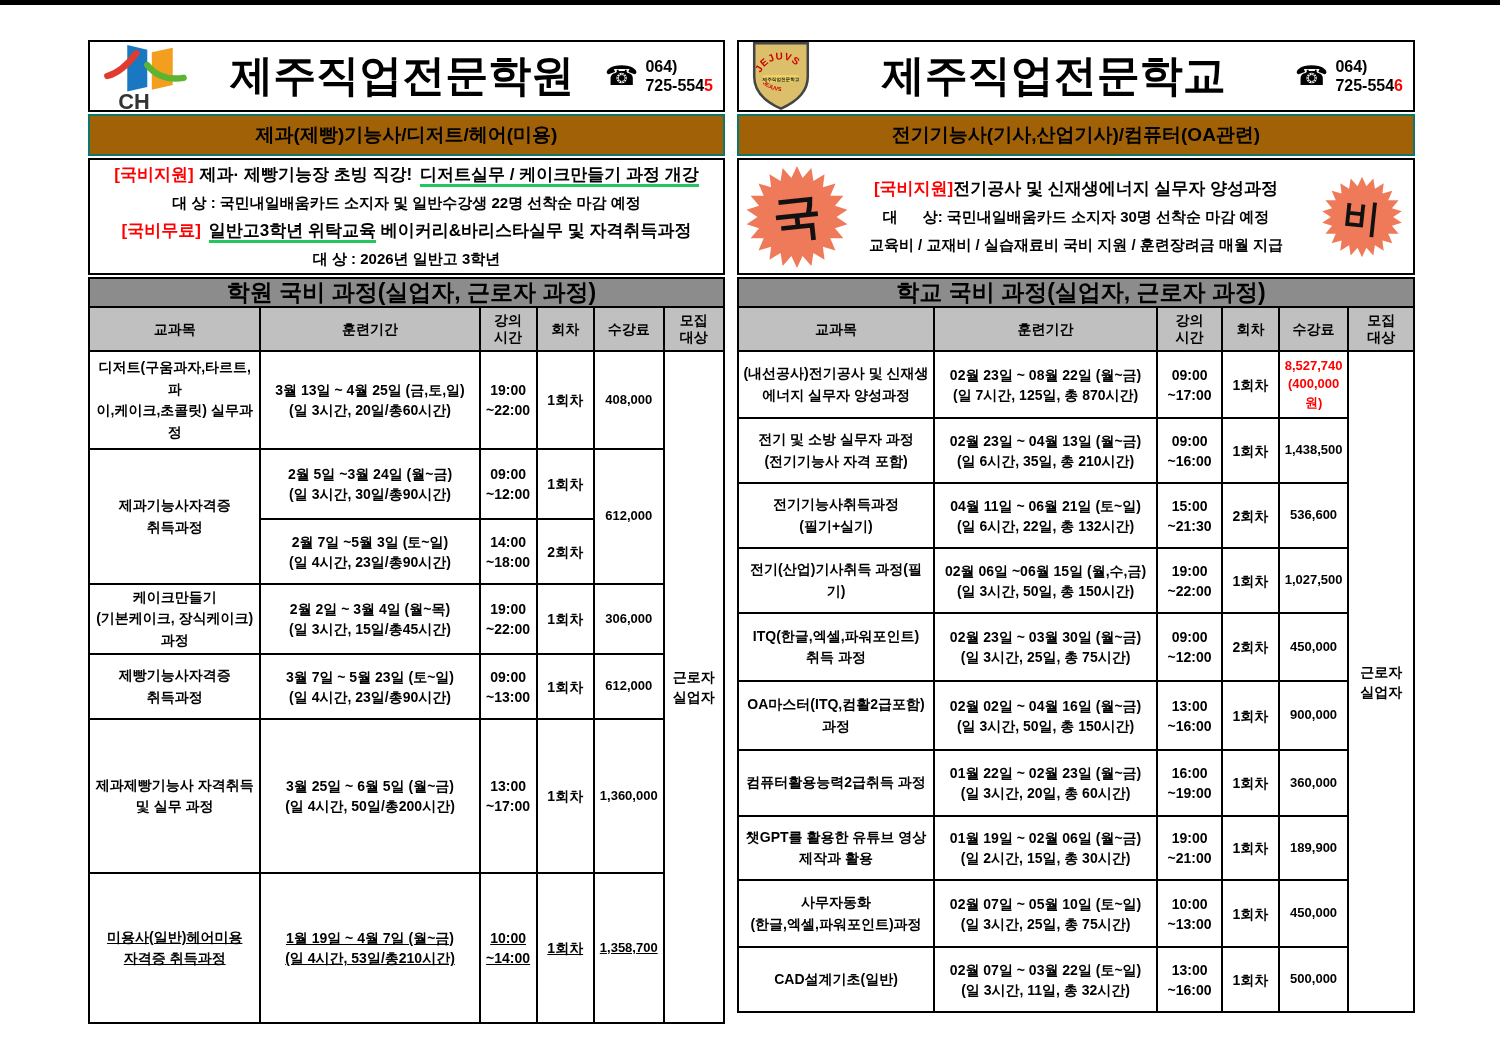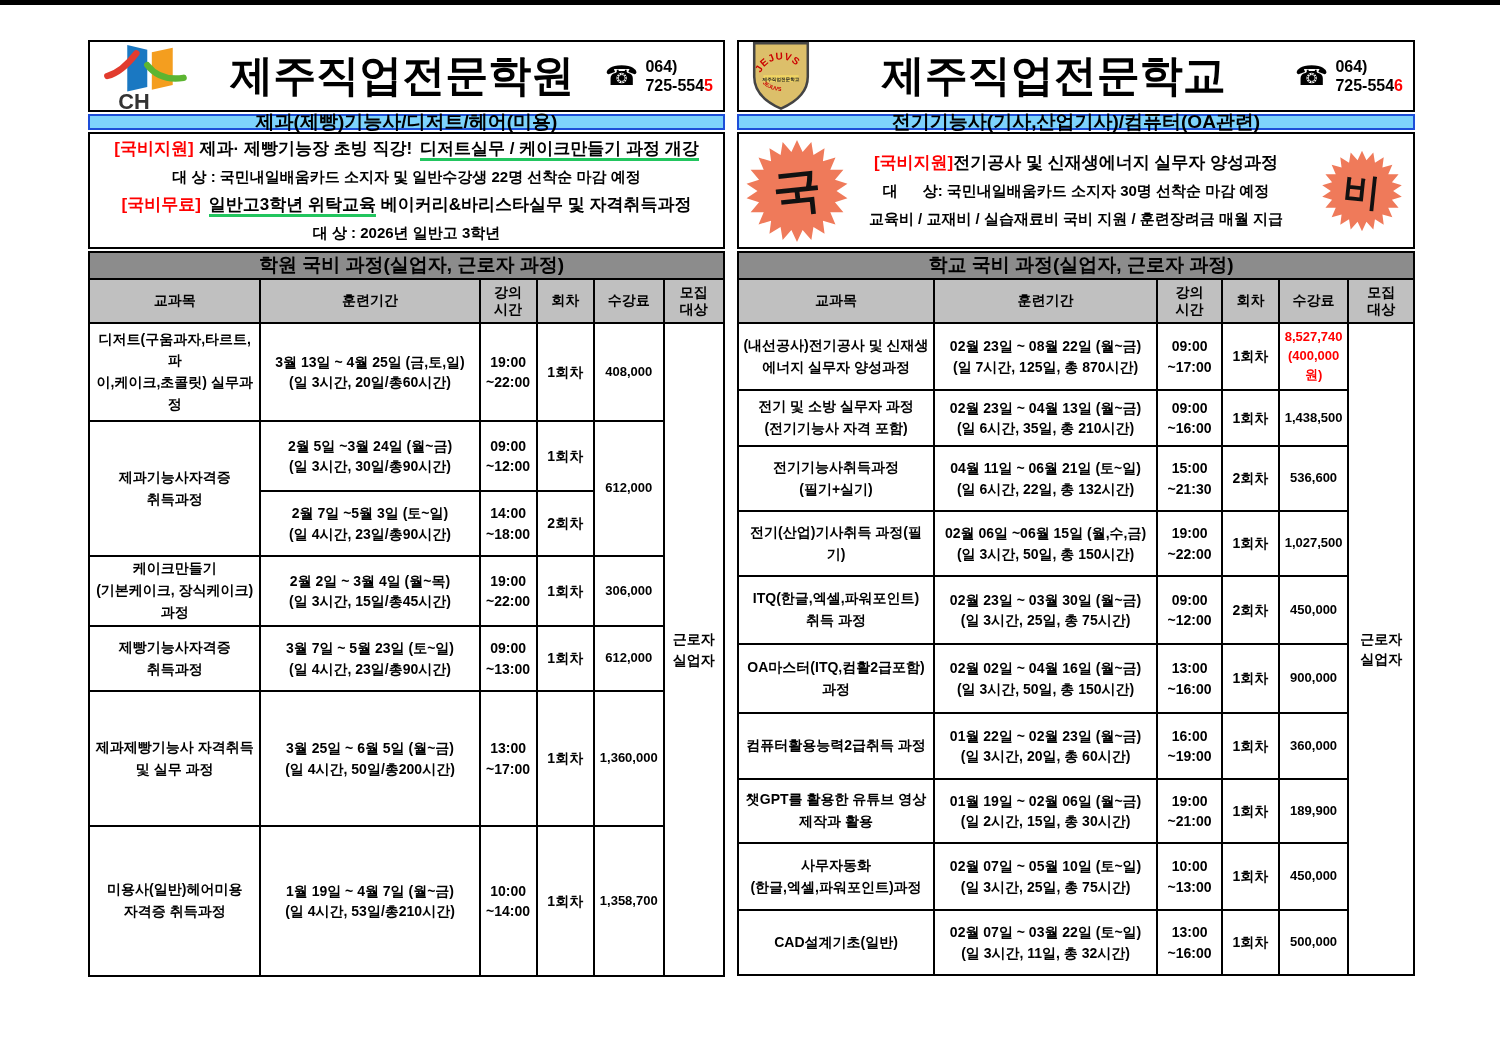--- a/index.html
+++ b/index.html
@@ -18,22 +18,22 @@
 
   .hdr-box{border:2px solid #000;height:72px;display:flex;align-items:center;
     padding:0 10px;margin-bottom:2px;background:#fff;}
   .logo-wrap{flex:0 0 auto;display:flex;align-items:center;}
   .title{flex:1;text-align:center;font-size:43px;font-weight:bold;letter-spacing:0px;white-space:nowrap;}
   .phone-block{flex:0 0 auto;display:flex;align-items:center;gap:7px;}
   .phone-icon{font-size:27px;line-height:1;}
   .phone-nums{font-size:16px;line-height:1.2;text-align:left;}
   .red{color:var(--red);}
 
-  .sub-box{border:2px solid #1d4ed8;height:16px;display:flex;align-items:center;justify-content:center;
-    font-size:19px;margin-bottom:2px;background:#7dd3fc;}
+  .sub-box{border:2px solid #0f766e;height:42px;display:flex;align-items:center;justify-content:center;
+    font-size:19px;margin-bottom:2px;background:#a16207;}
 
   .notice-box{border:2px solid #000;height:117px;margin-bottom:2px;background:#fff;
     display:flex;flex-direction:column;justify-content:center;text-align:center;position:relative;padding:2px 4px;}
   .n-line{line-height:28px;white-space:nowrap;}
   .n-big{font-size:17px;}
   .n-small{font-size:15px;}
   .ul{border-bottom:3px solid #22c55e;padding-bottom:0px;}
   .ml{margin-left:8px;}
   .mr{margin-right:6px;}
   .presp{white-space:pre;}
@@ -42,21 +42,21 @@
   .burst{position:absolute;}
   .burst-l{left:6px;top:5px;width:104px;height:104px;}
   .burst-r{right:10px;top:16px;width:82px;height:82px;}
   .burst polygon{fill:var(--burst);}
   .burst text{font-size:46px;font-weight:bold;fill:#111;
     font-family:"DejaVu Serif","Liberation Serif",serif;}
 
   table{border-collapse:collapse;width:100%;table-layout:fixed;background:#fff;}
   td{border:2px solid #000;padding:1px 2px;font-size:14px;font-weight:bold;
     text-align:center;vertical-align:middle;line-height:1.45;}
-  .section-bar{background:var(--bar);font-size:19px;height:27px;line-height:1.1;padding-left:12px;}
+  .section-bar{background:var(--bar);font-size:23px;height:27px;line-height:1.1;padding-left:12px;}
   .col-hdr{background:var(--hdr);white-space:pre-line;height:44px;font-size:14px;line-height:1.25;}
   .target-cell{white-space:pre-line;}
   .fee-cell{font-size:13px;}
   .subject-cell{line-height:1.55;}
 </style>
 </head>
 <body>
 
 <div class="topbar"></div>
 
@@ -196,39 +196,39 @@
           </td>
           <td>
             <div>09:00</div>
             <div>~13:00</div>
           </td>
           <td>1회차</td>
           <td class="fee-cell">
             <div>612,000</div>
           </td>
         </tr>
-        <tr style="height: 135px; margin-top: 17px;">
+        <tr style="height: 154px; margin-top: 17px;">
           <td class="subject-cell">
             <div>제과제빵기능사 자격취득</div>
             <div>및 실무 과정</div>
           </td>
           <td>
             <div>3월 25일 ~ 6월 5일 (월~금)</div>
             <div>(일 4시간, 50일/총200시간)</div>
           </td>
           <td>
             <div>13:00</div>
             <div>~17:00</div>
           </td>
           <td>1회차</td>
           <td class="fee-cell">
             <div>1,360,000</div>
           </td>
         </tr>
-        <tr style="height: 150px;">
+        <tr style="height: 150px; text-decoration: underline;">
           <td class="subject-cell">
             <div>미용사(일반)헤어미용</div>
             <div>자격증 취득과정</div>
           </td>
           <td>
             <div>1월 19일 ~ 4월 7일 (월~금)</div>
             <div>(일 4시간, 53일/총210시간)</div>
           </td>
           <td>
             <div>10:00</div>
@@ -323,21 +323,21 @@
             <div>~17:00</div>
           </td>
           <td>1회차</td>
           <td class="fee-cell red">
             <div>8,527,740</div>
             <div>(400,000원)</div>
           </td>
           <td class="target-cell" rowspan="10">근로자
 실업자</td>
         </tr>
-        <tr style="height: 56px;">
+        <tr style="height: 65px;">
           <td class="subject-cell">
             <div>전기 및 소방 실무자 과정</div>
             <div>(전기기능사 자격 포함)</div>
           </td>
           <td>
             <div>02월 23일 ~ 04월 13일 (월~금)</div>
             <div>(일 6시간, 35일, 총 210시간)</div>
           </td>
           <td>
             <div>09:00</div>

